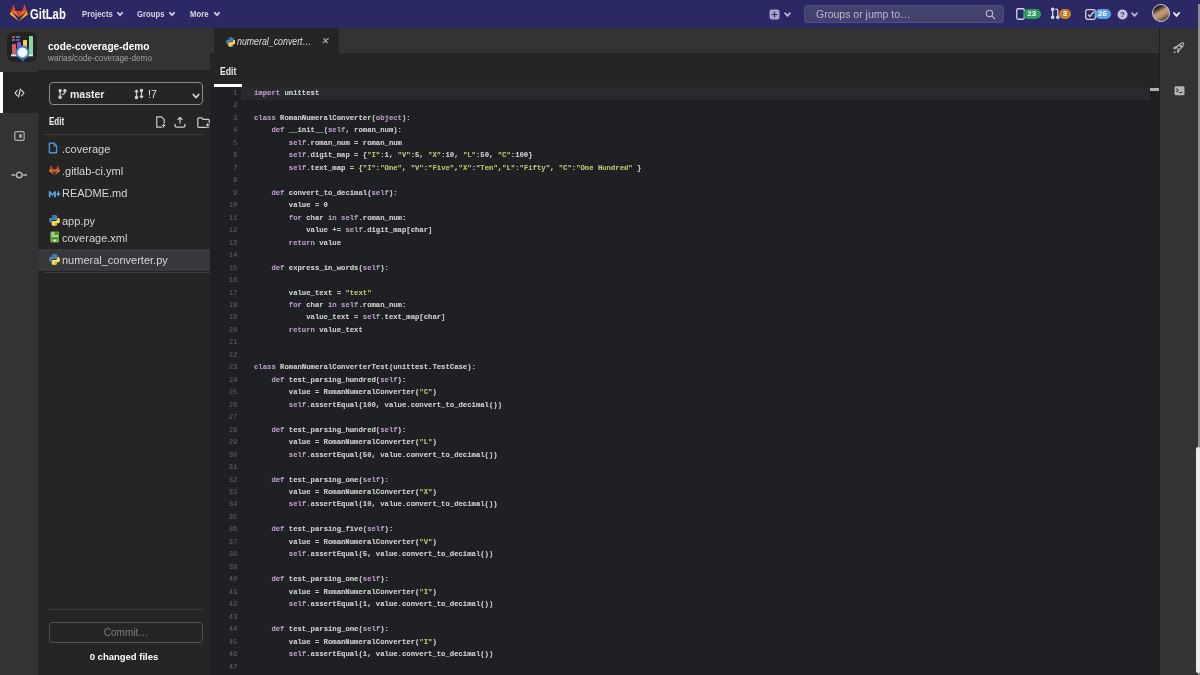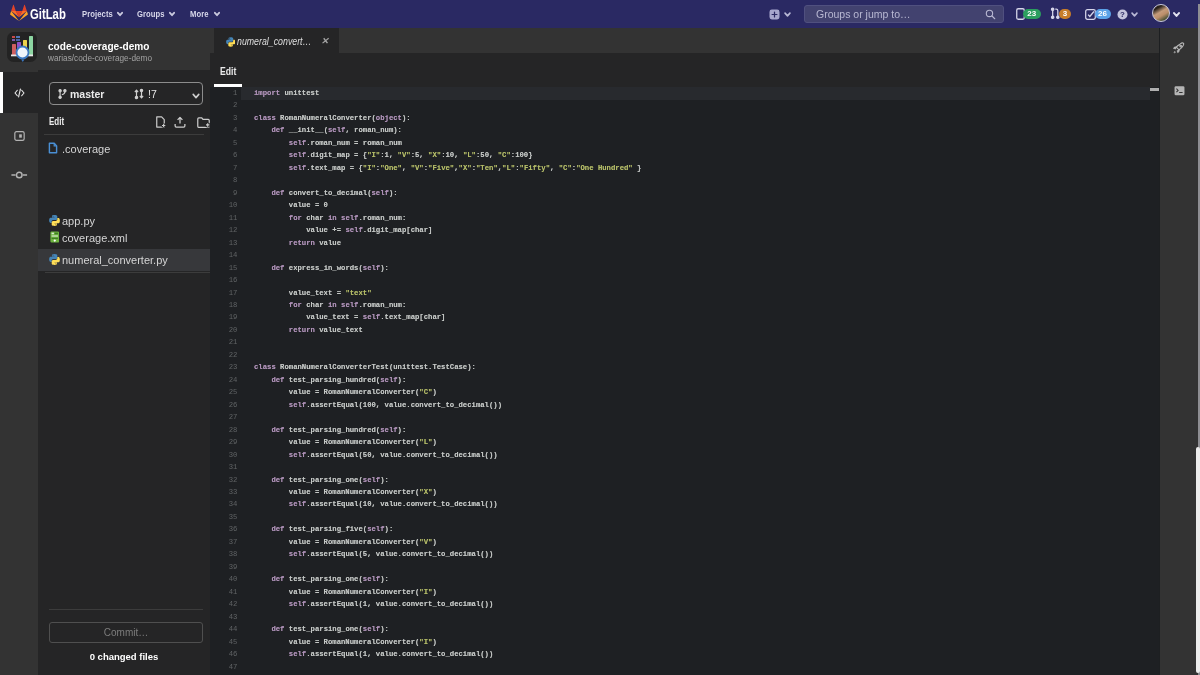--- a/index.html
+++ b/index.html
@@ -247,20 +247,43 @@
     <div class="divider" style="left:6px;top:64px;width:160px;"></div>
     <div class="frow" style="top:67.5px;">
       <span class="fi" style="left:9.5px;top:4.5px;">
         <svg width="10" height="12" viewBox="0 0 12 15">
           <path d="M1.5 1.5h6l3 3.5v8.5h-9z" fill="none" stroke="#4a8fd4" stroke-width="1.8" stroke-linejoin="round"></path>
           <path d="M7.5 1.5v3.5h3" fill="none" stroke="#4a8fd4" stroke-width="1.5"></path>
         </svg>
       </span>
       <span class="fn">.coverage</span>
     </div>
+    <div class="frow" style="top:89.8px;">
+      <span class="fi" style="left:11px;top:5.5px;">
+        <svg width="11" height="10" viewBox="0 0 586 559">
+          <path fill="#e24329" d="M293 435l107-208H186z"></path>
+          <path fill="#fc6d26" d="M293 435L186 227H35z"></path>
+          <path fill="#fc6d26" d="M293 435l107-208h151z"></path>
+          <path fill="#fca326" d="M35 227L2 328c-3 9 0 19 8 25l283 205z"></path>
+          <path fill="#fca326" d="M551 227l33 101c3 9 0 19-8 25L293 558z"></path>
+          <path fill="#e24329" d="M35 227h151L121 29c-3-10-18-10-21 0z"></path>
+          <path fill="#e24329" d="M551 227H400L465 29c3-10 18-10 21 0z"></path>
+        </svg>
+      </span>
+      <span class="fn">.gitlab-ci.yml</span>
+    </div>
+    <div class="frow" style="top:112.1px;">
+      <span class="fi" style="left:10px;top:7.5px;">
+        <svg width="12.5" height="8" viewBox="0 0 16 10">
+          <path d="M1 9V1.5h2.2L5.6 5l2.4-3.5h2.2V9H7.9V4.6L5.6 7.9 3.3 4.6V9z" fill="#52a7e8"></path>
+          <path d="M13.2 1.5v4.2M11.2 4.2l2 2.6 2-2.6" fill="none" stroke="#52a7e8" stroke-width="1.6"></path>
+        </svg>
+      </span>
+      <span class="fn">README.md</span>
+    </div>
     <div class="frow" style="top:140px;padding-left:28px;">
       <span class="fi" style="left:11px;top:5px;">
         <svg width="11" height="11" viewBox="0 0 110 110">
           <path fill="#4584b6" d="M54.9 1C28 1 29.7 12.7 29.7 12.7l.1 12.1h25.7v3.6H19.4S1 26.3 1 53.5 17 79.7 17 79.7h9.6V67.2s-.5-16 15.7-16h25.5s15.2.2 15.2-14.7V15.2S85.4 1 54.9 1zM40.7 9.1a4.6 4.6 0 110 9.2 4.6 4.6 0 010-9.2z"></path>
           <path fill="#ffde57" d="M55.1 109c26.9 0 25.2-11.7 25.2-11.7l-.1-12.1H54.5v-3.6h36.1s18.4 2.1 18.4-25.1-16-26.2-16-26.2h-9.6v12.5s.5 16-15.7 16H42.2S27 58.6 27 73.5v21.3S24.6 109 55.1 109zM69.3 100.9a4.6 4.6 0 110-9.2 4.6 4.6 0 010 9.2z"></path>
         </svg>
       </span>
       <span class="fn">app.py</span>
     </div>
     <div class="frow" style="top:156.7px;">

